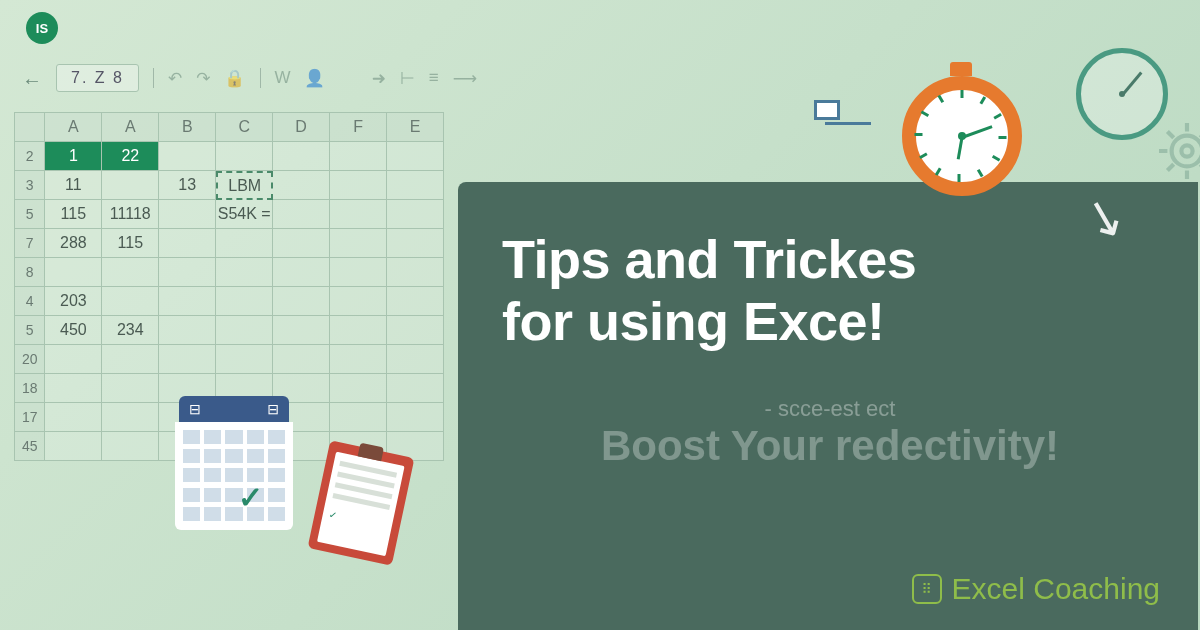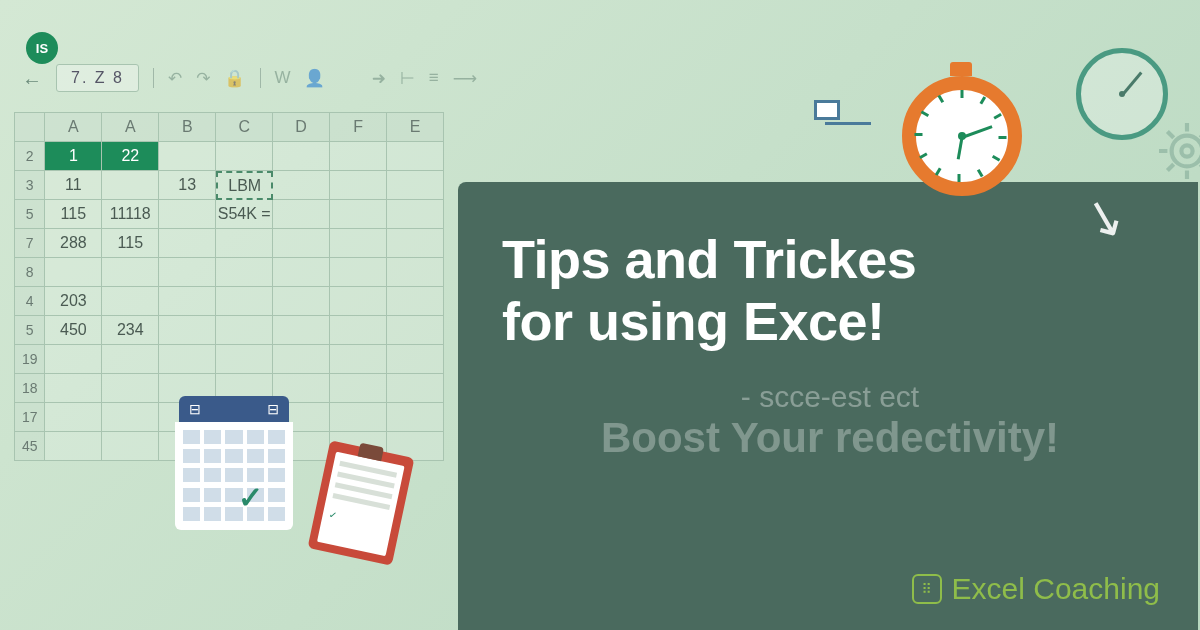--- a/index.html
+++ b/index.html
@@ -7,21 +7,21 @@
   width: 1200px;
   height: 630px;
   background: linear-gradient(135deg, #d4e8d4 0%, #b8d8c0 100%);
   font-family: -apple-system, BlinkMacSystemFont, "Segoe UI", Arial, sans-serif;
   position: relative;
   overflow: hidden;
 }
 
 .logo-badge {
   position: absolute;
-  top: 32px;
+  top: 12px;
   left: 26px;
   width: 32px;
   height: 32px;
   background: #1d8c5a;
   border-radius: 50%;
   color: #fff;
   font-size: 13px;
   font-weight: 600;
   display: flex;
   align-items: center;
@@ -88,22 +88,22 @@
   padding: 46px 40px 30px 44px;
   color: #fff;
 }
 .promo-panel .title {
   font-size: 54px;
   font-weight: 600;
   line-height: 1.15;
   letter-spacing: -0.5px;
 }
 .promo-panel .sub1 {
-  margin-top: 28px;
-  font-size: 30px;
+  margin-top: 44px;
+  font-size: 22px;
   color: rgba(255,255,255,0.35);
   font-weight: 500;
   text-align: center;
 }
 .promo-panel .sub2 {
   font-size: 42px;
   color: rgba(255,255,255,0.3);
   font-weight: 600;
   text-align: center;
 }
@@ -312,21 +312,21 @@
       <div class="cell rhead">5</div>
       <div class="cell c">450</div>
       <div class="cell c">234</div>
       <div class="cell c"></div>
       <div class="cell c"></div>
       <div class="cell c"></div>
       <div class="cell c"></div>
       <div class="cell c"></div>
     </div>
     <div class="row">
-      <div class="cell rhead">19</div>
+      <div class="cell rhead">20</div>
       <div class="cell c"></div>
       <div class="cell c"></div>
       <div class="cell c"></div>
       <div class="cell c"></div>
       <div class="cell c"></div>
       <div class="cell c"></div>
       <div class="cell c"></div>
     </div>
     <div class="row">
       <div class="cell rhead">18</div>

